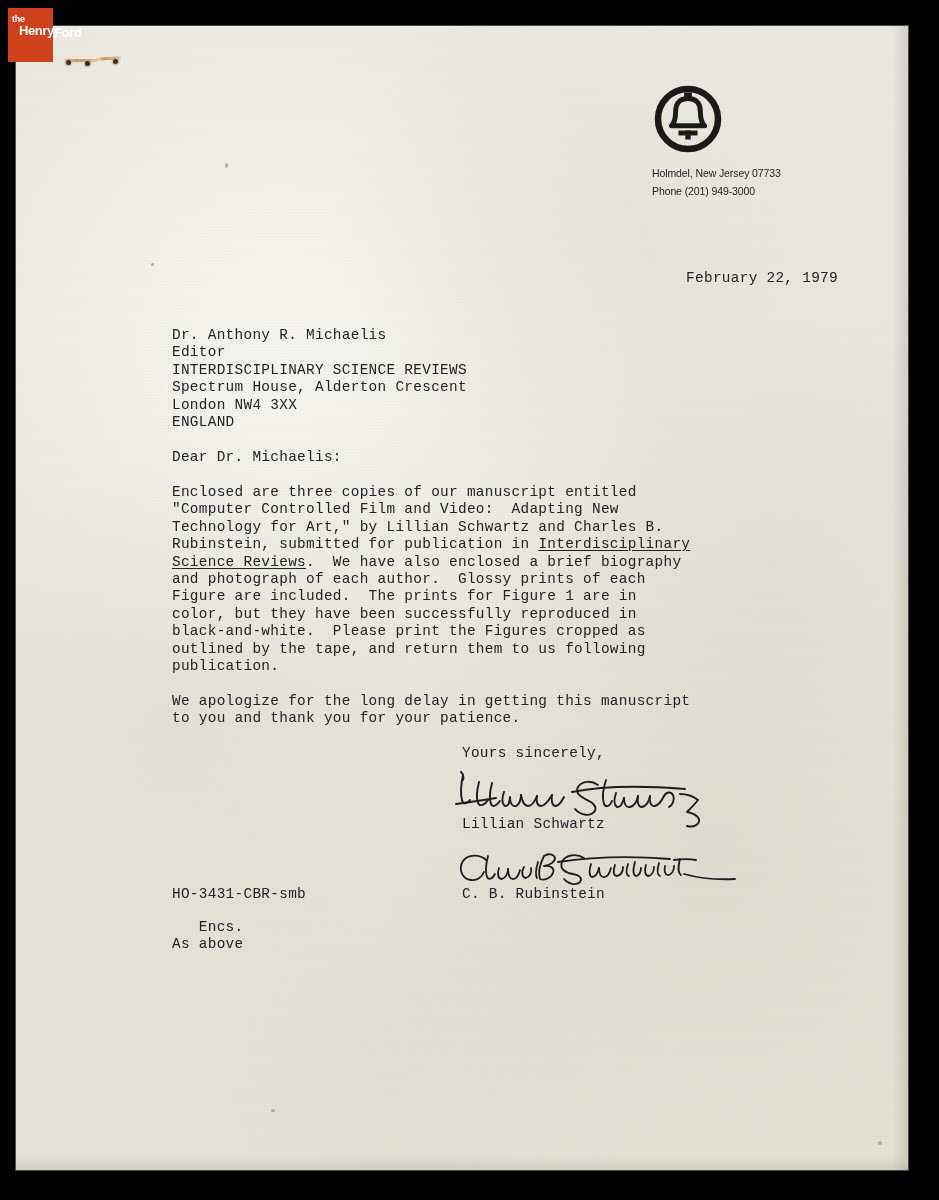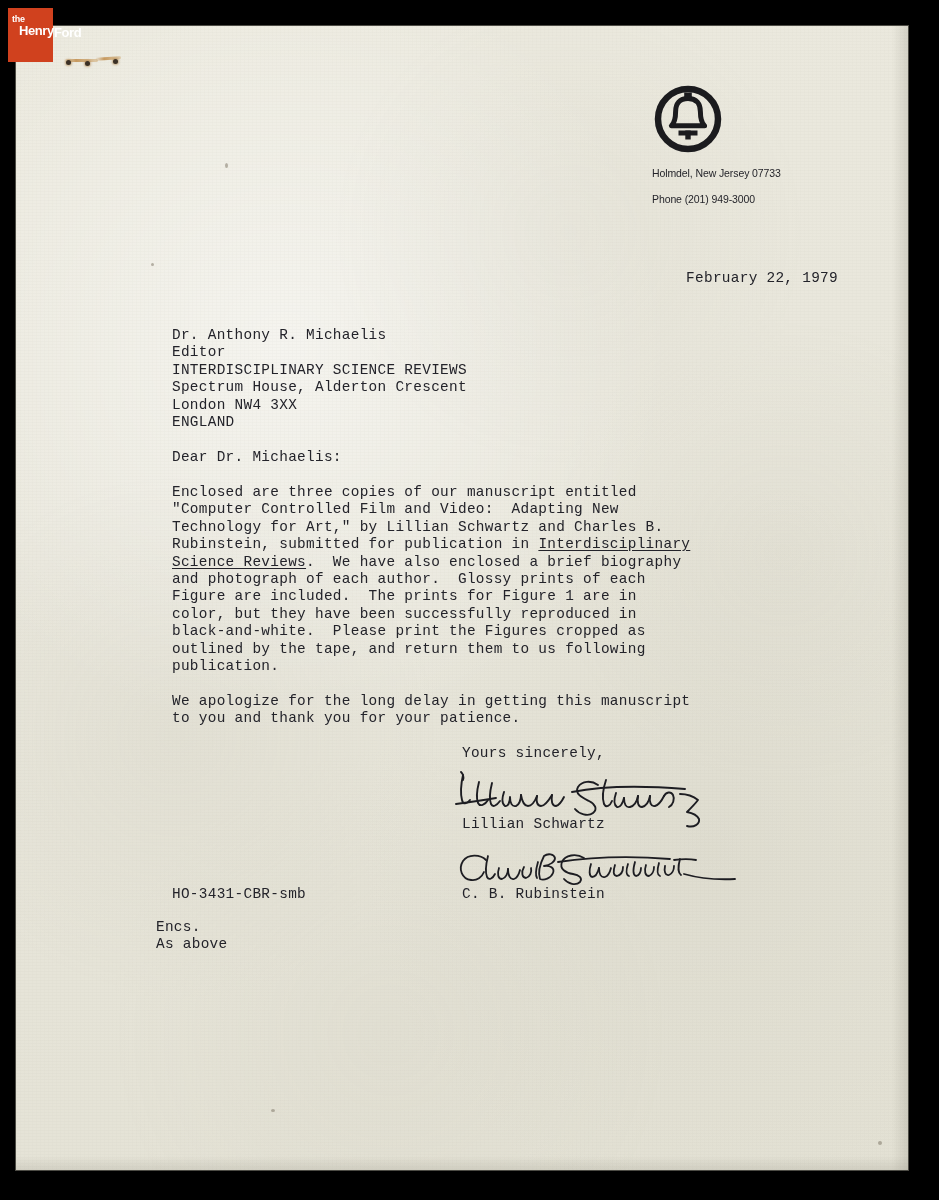--- a/index.html
+++ b/index.html
@@ -139,21 +139,21 @@
     white-space: nowrap;
   }
   .lh-addr {
     font-size: 10.5px;
     font-weight: 400;
     color: #24242a;
     letter-spacing: -0.1px;
     white-space: nowrap;
   }
   #lh-addr-1 { margin-top: 12px; }
-  #lh-addr-2 { margin-top: 14px; }
+  #lh-addr-2 { margin-top: 6px; }
 
   
   .tw {
     position: absolute;
     font-family: "Liberation Mono", "DejaVu Sans Mono", monospace;
     font-size: 14.4px;
     line-height: 17.4px;
     color: #23232a;
     white-space: pre;
     z-index: 20;
@@ -167,21 +167,21 @@
     margin-top: 12px;
   }
   #recipient-block { left: 172px; top: 327px; }
   #salutation      { left: 172px; top: 449px; }
   #body-para-1     { left: 172px; top: 484px; }
   #body-para-2     { left: 172px; top: 693px; }
   #closing         { left: 462px; top: 745px; }
   #sig-name-1      { left: 462px; top: 816px; }
   #sig-name-2      { left: 462px; top: 886px; }
   #reference-line  { left: 172px; top: 886px; }
-  #enclosure-block { left: 156px; top: 919px; }
+  #enclosure-block { left: 172px; top: 919px; text-align: right; }
 
   .u { text-decoration: underline; text-underline-offset: 2px; }
 
   
   .sig-svg {
     position: absolute;
     z-index: 25;
     pointer-events: none;
   }
   #sig-schwartz   { left: 452px; top: 770px; }

